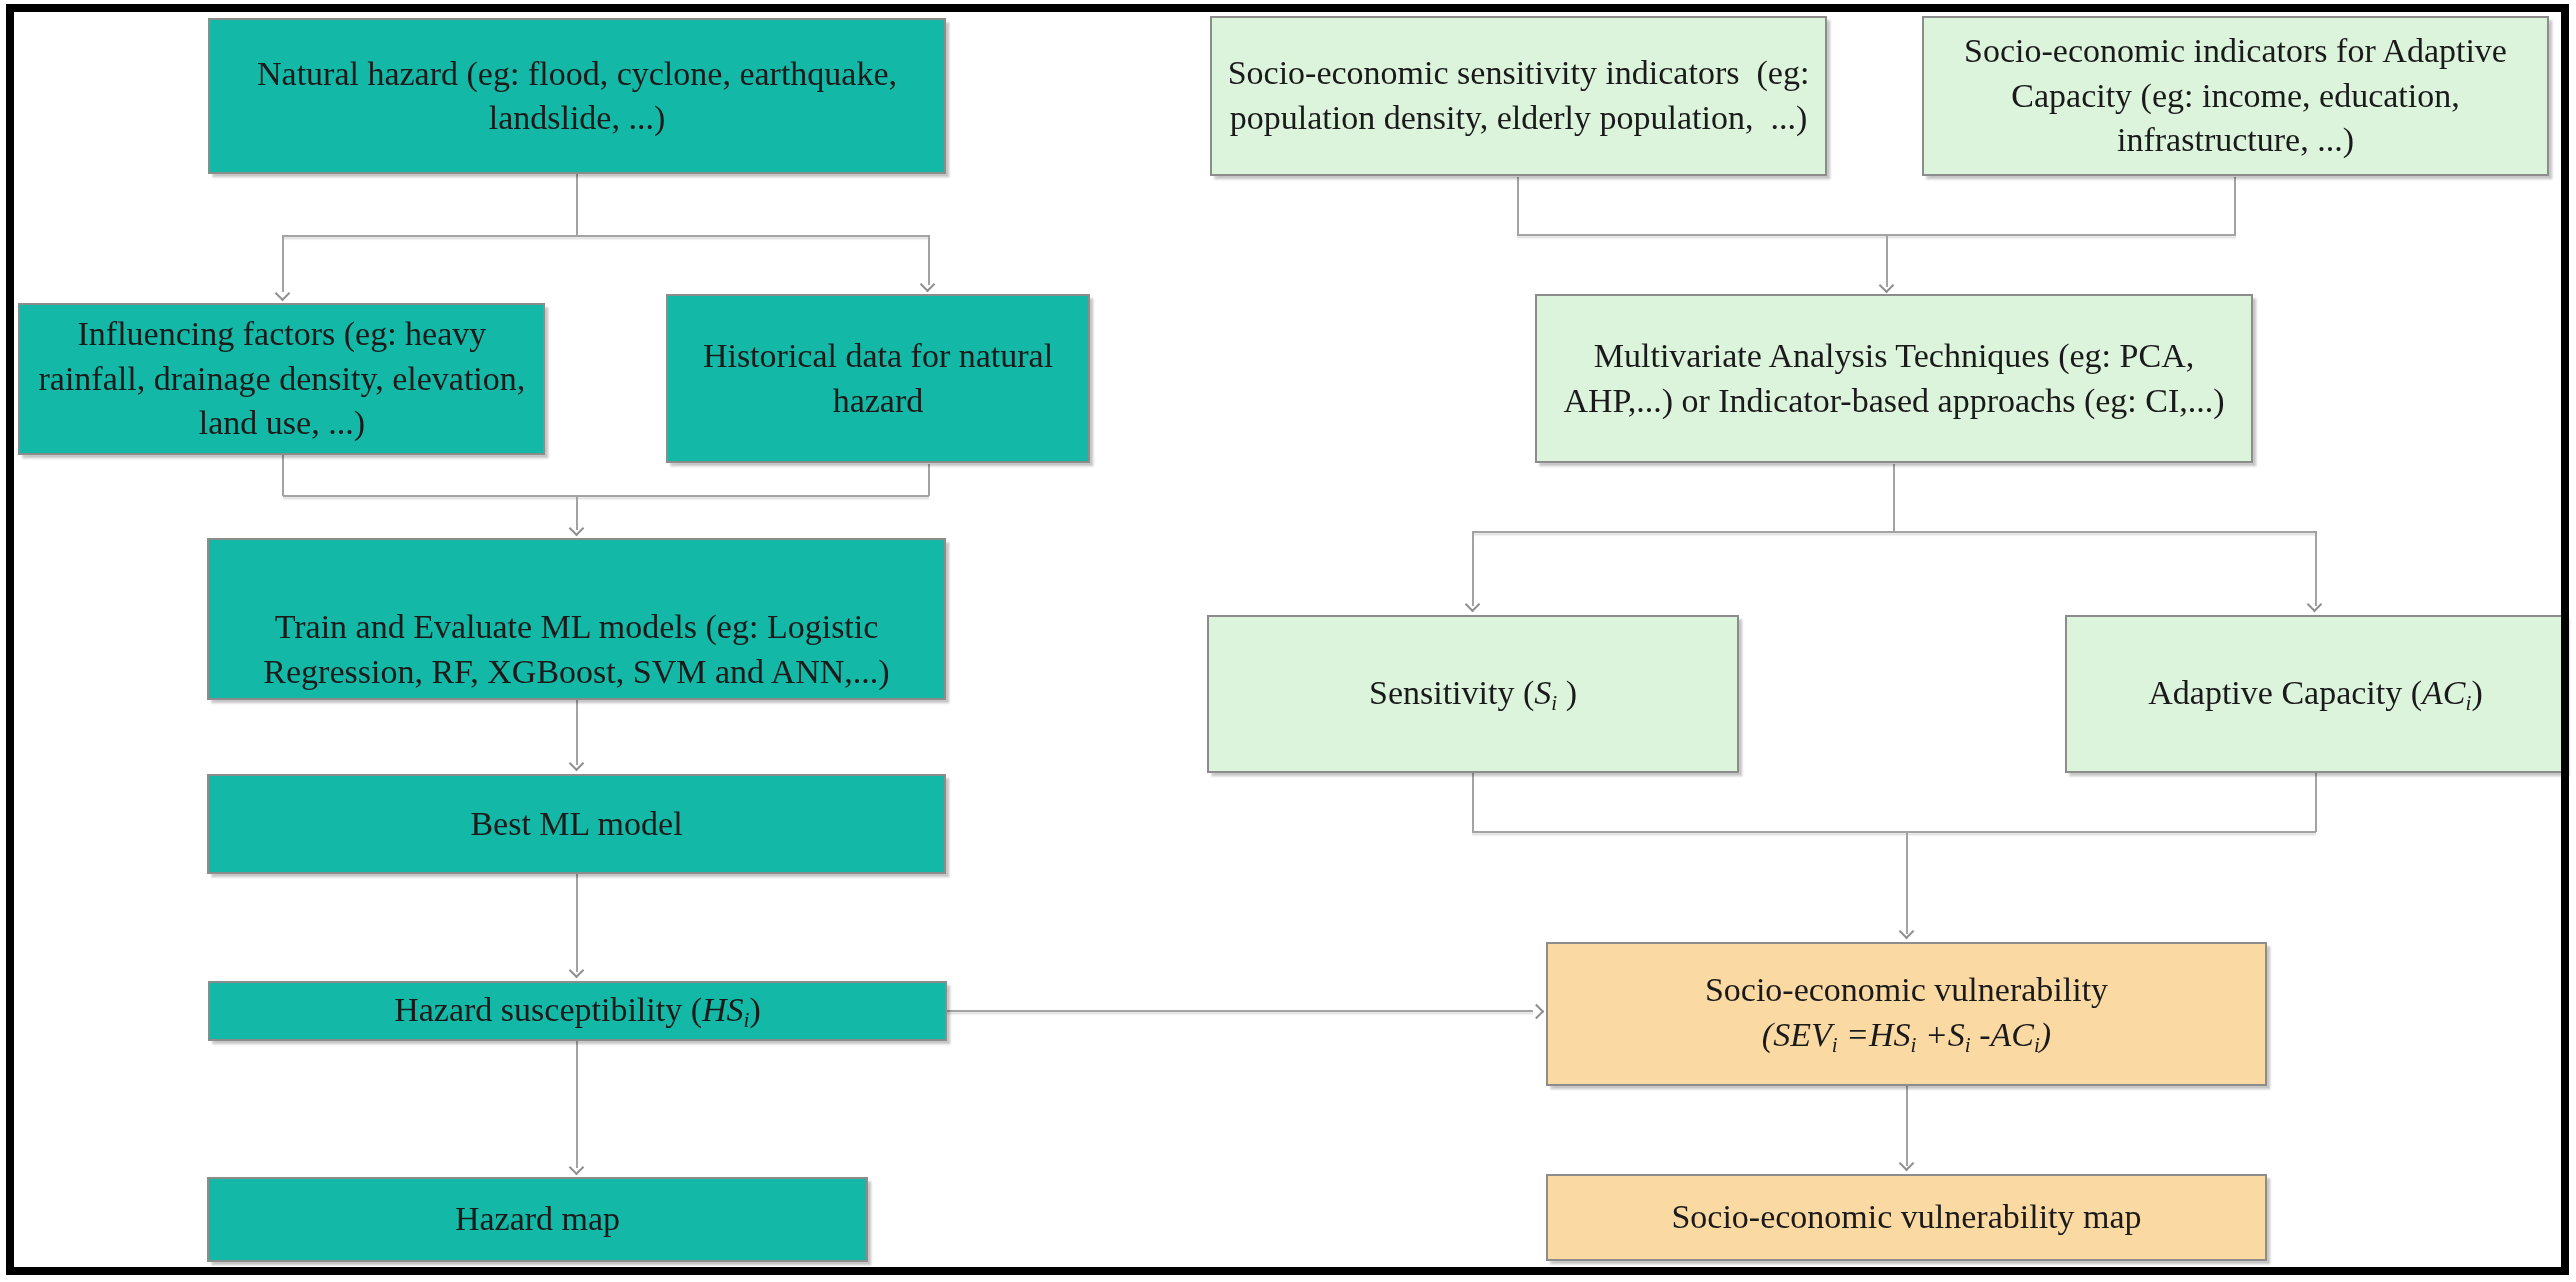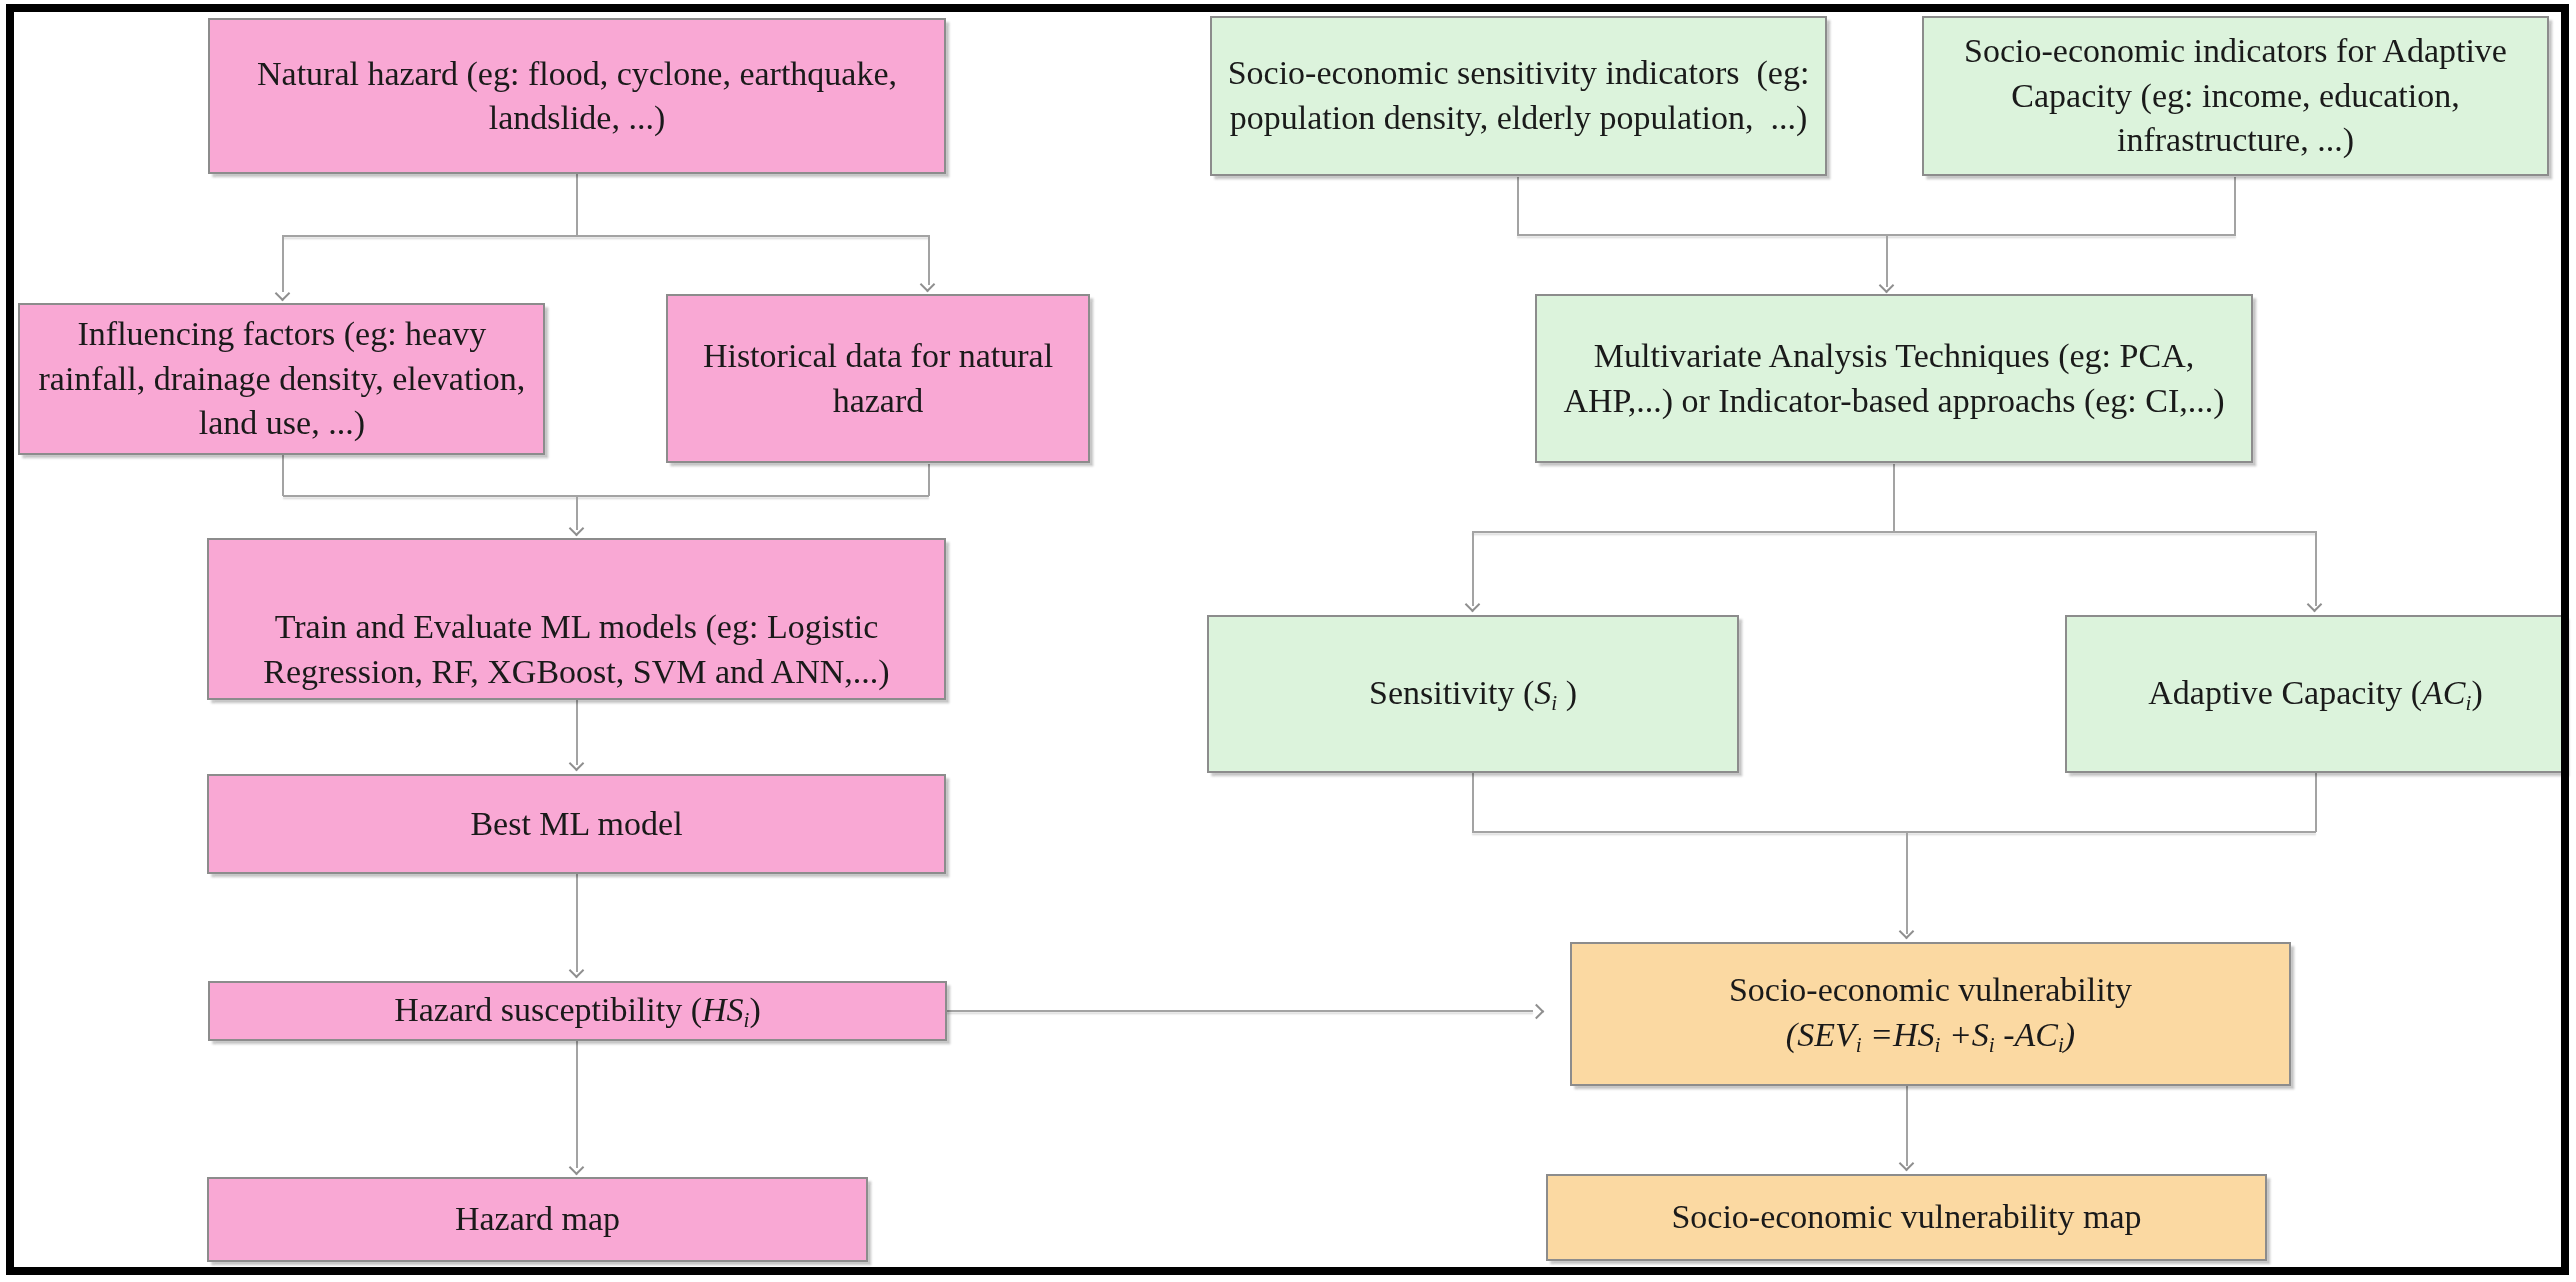--- a/index.html
+++ b/index.html
@@ -20,21 +20,21 @@
     position:absolute;
     display:flex;align-items:center;justify-content:center;
     text-align:center;
     border:2.2px solid #8c8c8c;
     box-shadow:3.7px 3.7px 2.2px rgba(0,0,0,0.22);
     box-sizing:border-box;
     font-size:34px;line-height:1.32;
     padding:2.9px 7.4px;
   }
   .box .label{white-space:pre-wrap;}
-  .blue{background:#f9a8d4;}
+  .blue{background:#14b8a6;}
   .green{background:#dcf3dc;}
   .orange{background:#fbd9a2;}
   .line-v{position:absolute;width:1.5px;background:#a3a3a3;}
   .line-h{position:absolute;height:2.2px;background:#a3a3a3;box-shadow:0 2.2px 1.5px rgba(0,0,0,0.14);}
   .arrow-down{
     position:absolute;width:11px;height:11px;
     border-right:2.2px solid #8f8f8f;border-bottom:2.2px solid #8f8f8f;
     transform:rotate(45deg);box-sizing:border-box;
   }
   .arrow-right{
@@ -127,21 +127,21 @@
   </div>
 
   <div class="box blue" style="left:207px;top:774px;width:739px;height:100px;">
     <span class="label">Best ML model</span>
   </div>
 
   <div class="box blue" style="left:208px;top:981px;width:739px;height:60px;">
     <span class="label"><span class="seg-r">Hazard susceptibility (</span><span class="seg-i">HS</span><span class="seg-sub">i</span><span class="seg-r">)</span></span>
   </div>
 
-  <div class="box orange" style="left:1546px;top:942px;width:721px;height:144px;flex-direction:column;margin-left:24px;">
+  <div class="box orange" style="left:1546px;top:942px;width:721px;height:144px;flex-direction:column;">
     <span class="label">Socio-economic vulnerability</span>
     <span class="label"><span class="seg-i">(SEV</span><span class="seg-sub">i</span><span class="seg-i"> =HS</span><span class="seg-sub">i</span><span class="seg-i"> +S</span><span class="seg-sub">i</span><span class="seg-i"> -AC</span><span class="seg-sub">i</span><span class="seg-i">)</span></span>
   </div>
 
   <div class="box blue" style="left:207px;top:1177px;width:661px;height:85px;">
     <span class="label">Hazard map</span>
   </div>
 
   <div class="box orange" style="left:1546px;top:1174px;width:721px;height:87px;">
     <span class="label">Socio-economic vulnerability map</span>

